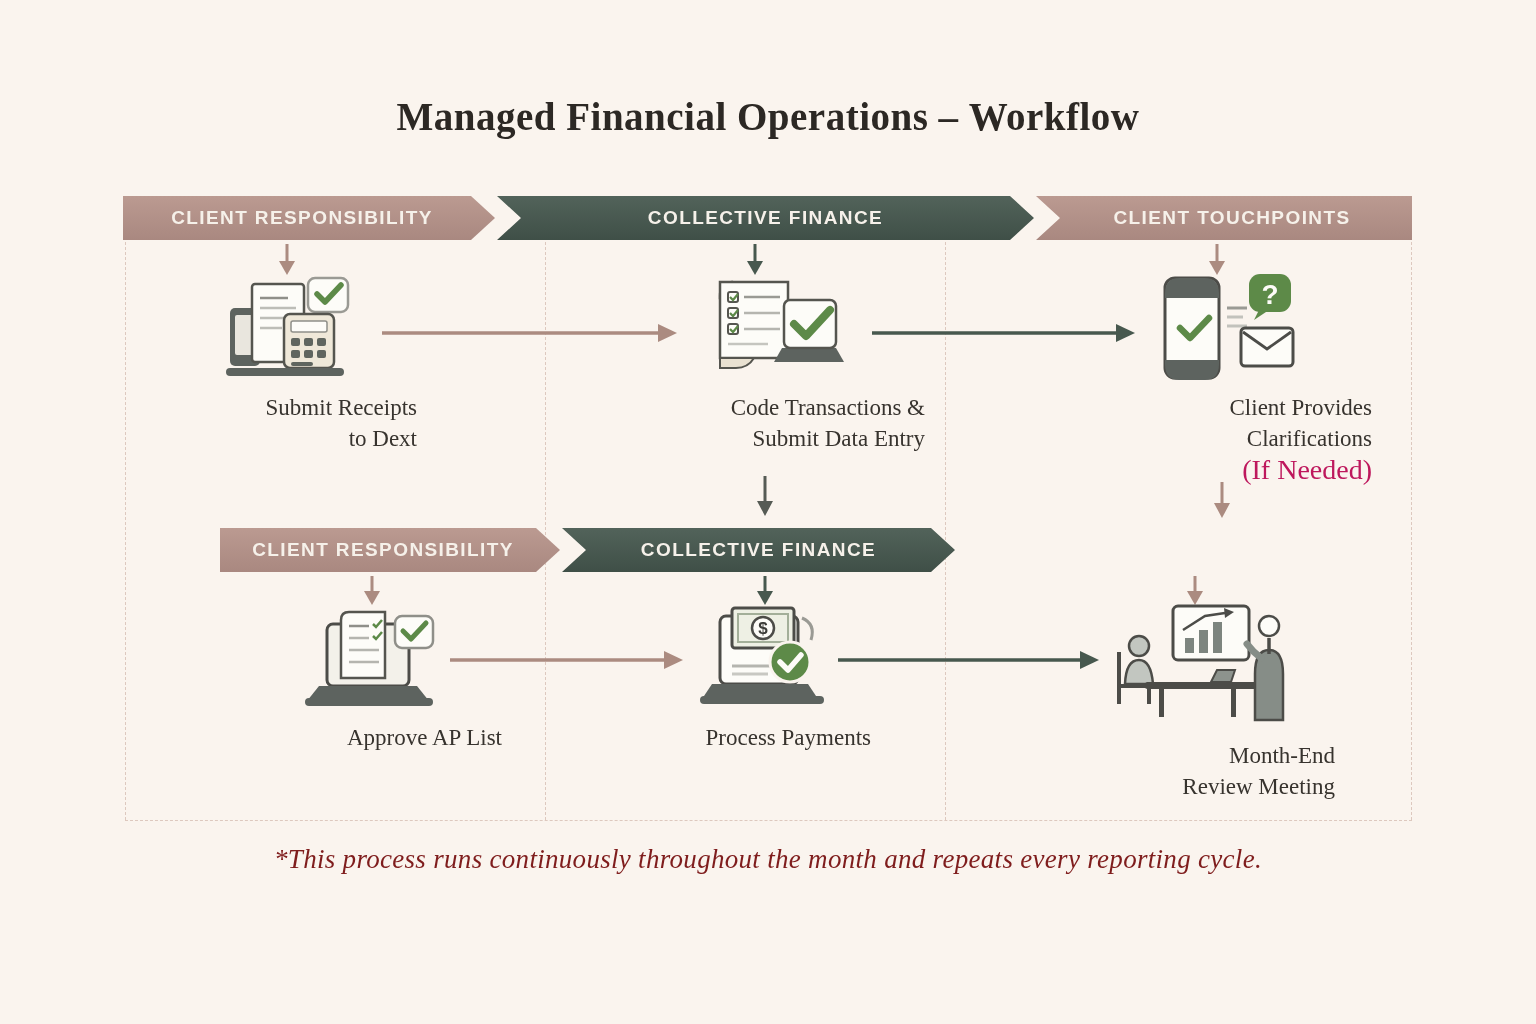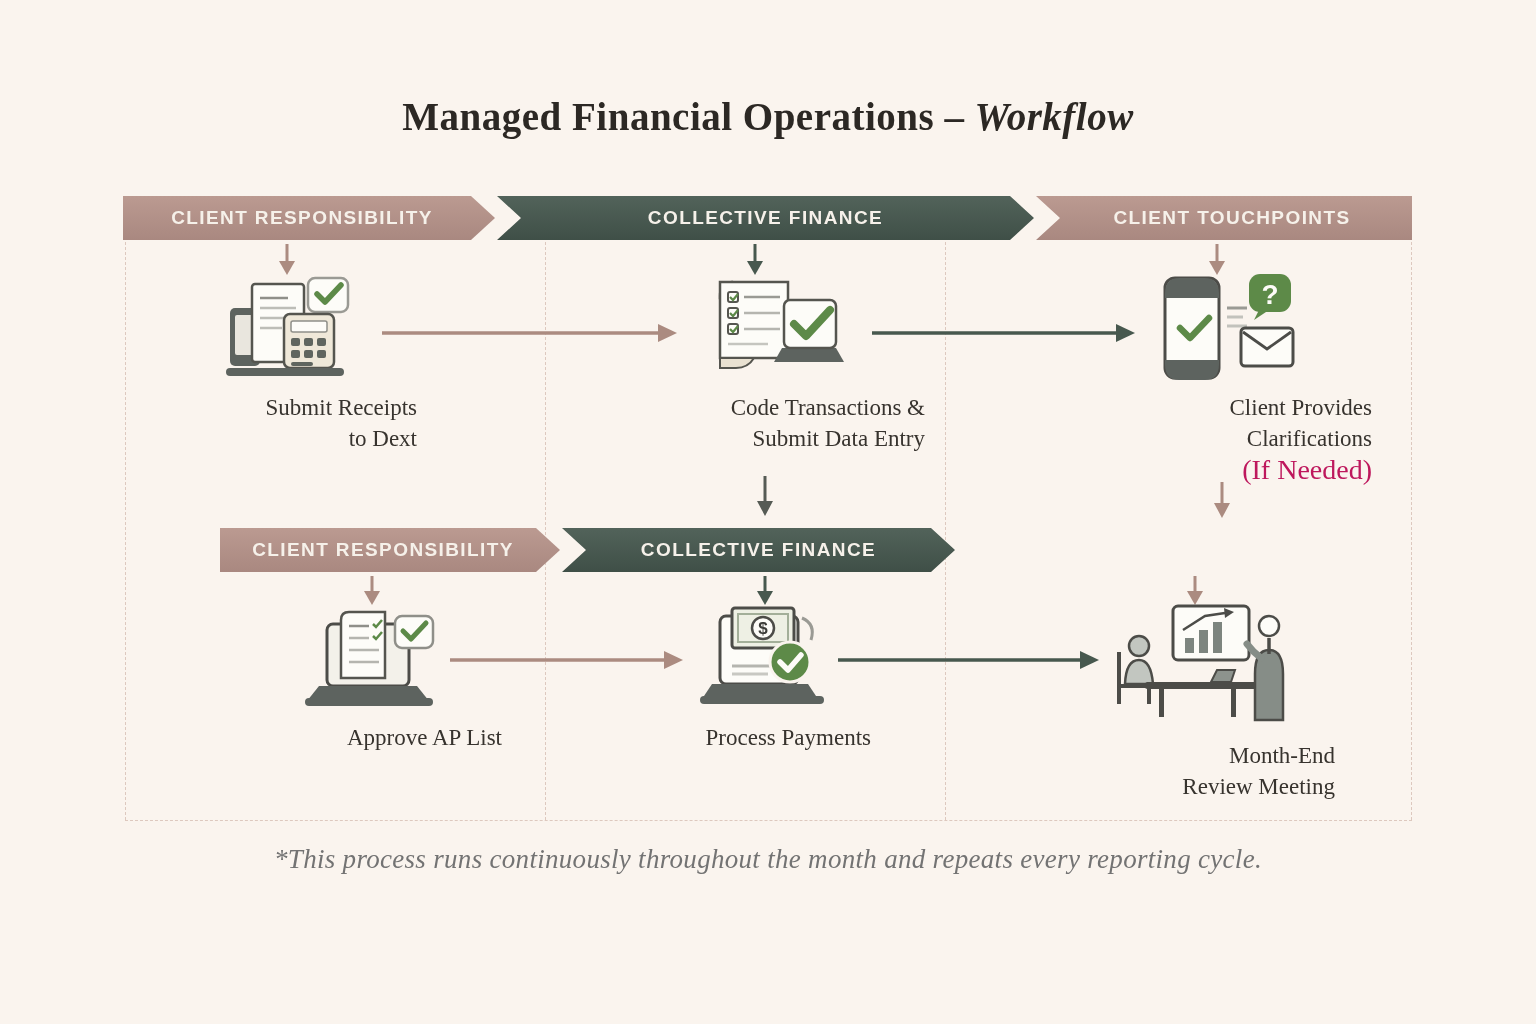--- a/index.html
+++ b/index.html
@@ -2,21 +2,21 @@
 <html><head>
 <meta charset="utf-8">
 <style>
   * { margin:0; padding:0; box-sizing:border-box; }
   html,body { width:1536px; height:1024px; }
   body { background:#faf4ee; font-family:"Liberation Serif", serif; }
   .canvas { position:relative; width:1536px; height:1024px; background:#faf4ee; overflow:hidden; }
 
   .title { position:absolute; top:94px; left:0; width:100%; text-align:center;
            font-size:39px; color:#2c2824; letter-spacing:0.5px; }
-  .title .em { font-style:italic; margin-left:10px;margin-top:35px; }
+  .title .em { margin-left:10px;margin-top:35px; }
 
   .banner { position:absolute; height:44px; display:flex; align-items:center; justify-content:center;
             color:#f6f1ea; font-family:Liberation Sans, sans-serif; font-weight:bold;
             font-size:19px; letter-spacing:1.4px; white-space:nowrap; }
   .banner.rose  { background:linear-gradient(#bb9a91,#a98880); }
   .banner.green { background:linear-gradient(#52635a,#3f4f47); }
   .clip-point       { clip-path: polygon(0 0, calc(100% - 24px) 0, 100% 50%, calc(100% - 24px) 100%, 0 100%); padding-right:14px; }
   .clip-notch-point { clip-path: polygon(0 0, calc(100% - 24px) 0, 100% 50%, calc(100% - 24px) 100%, 0 100%, 24px 50%); }
   .clip-notch-flat  { clip-path: polygon(0 0, 100% 0, 100% 100%, 0 100%, 24px 50%); padding-left:16px; }
 
@@ -28,21 +28,21 @@
   .ar line     { stroke-width:3; }
   .ar.thick line { stroke-width:3.5; }
   .ar-rose line  { stroke:#ab8b80; }  .ar-rose polygon  { fill:#ab8b80; }
   .ar-green line { stroke:#47584e; }  .ar-green polygon { fill:#47584e; }
   .ar-dark line  { stroke:#565b55; }  .ar-dark polygon  { fill:#565b55; }
 
   .dash-v { position:absolute; width:0; border-left:1px dashed #ddc8be; }
   .dash-h { position:absolute; height:0; border-top:1px dashed #ddc8be; }
 
   .footnote { position:absolute; top:844px; left:0; width:100%; text-align:center;
-              font-style:italic; font-size:27px; color:#737373; letter-spacing:0.3px; }
+              font-style:italic; font-size:27px; color:#7f1d1d; letter-spacing:0.3px; }
 </style>
 </head>
 <body>
 
 <div class="canvas">
 
   <div class="dash-v" style="left:125px; top:242px; height:578px;"></div>
   <div class="dash-v" style="left:545px; top:242px; height:578px;"></div>
   <div class="dash-v" style="left:945px; top:242px; height:578px;"></div>
   <div class="dash-v" style="left:1411px; top:242px; height:578px;"></div>

